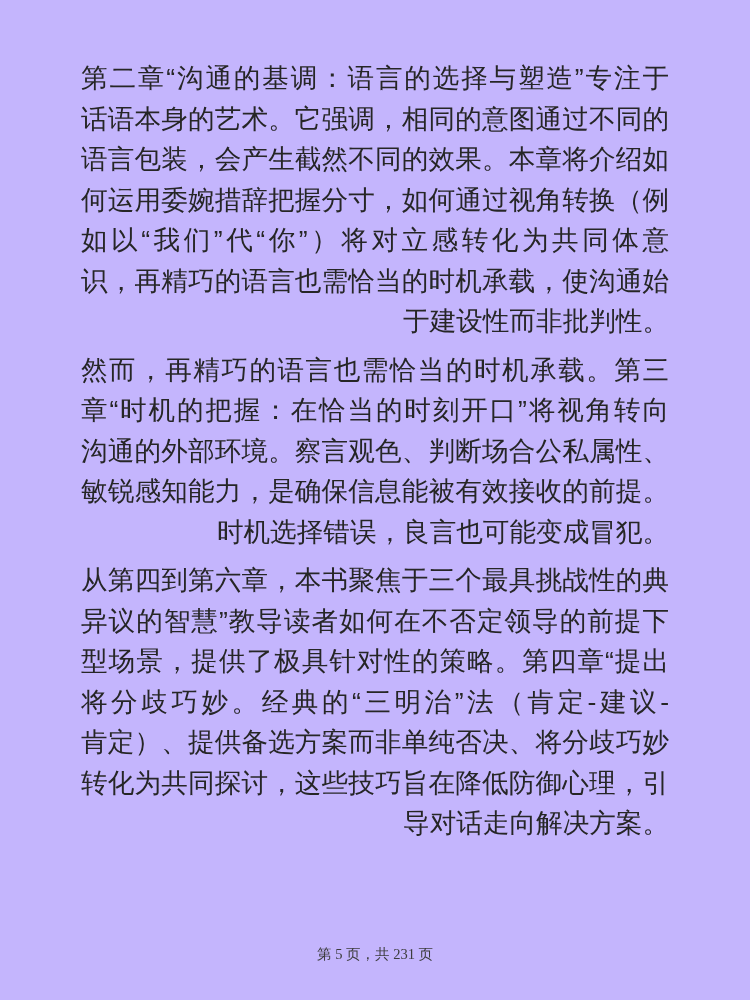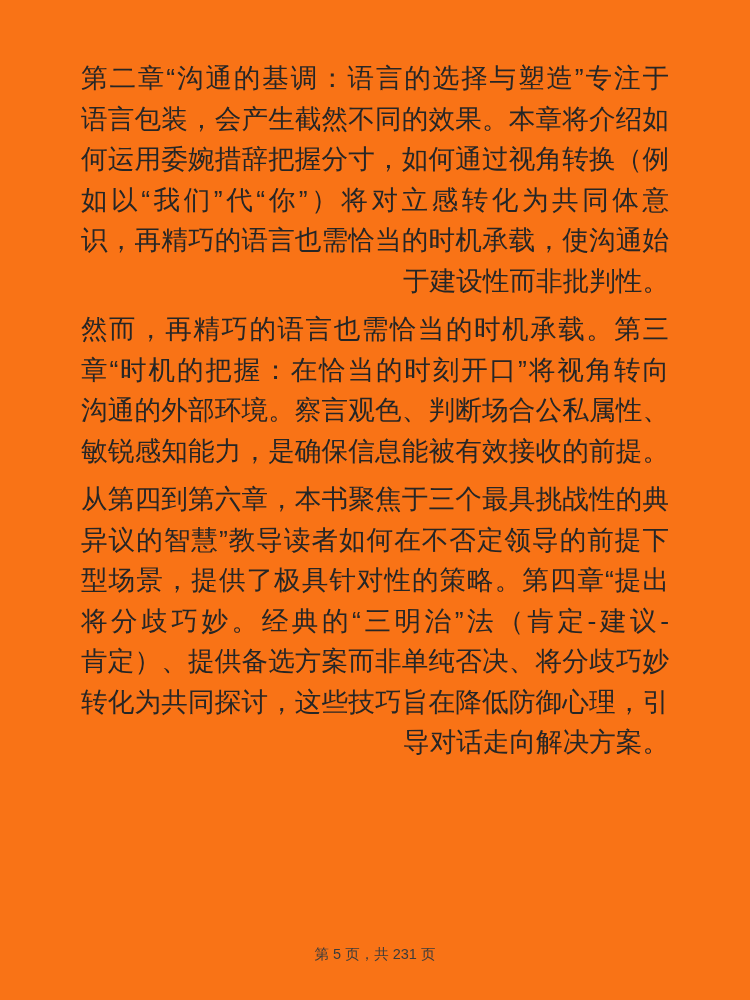--- a/index.html
+++ b/index.html
@@ -4,21 +4,21 @@
 <style>
   html, body {
     margin: 0;
     padding: 0;
     background: #ffffff;
   }
   .page {
     position: relative;
     width: 750px;
     height: 1000px;
-    background: #f97316;
+    background: #c4b5fd;
     overflow: hidden;
     font-family: "Liberation Sans", sans-serif;
   }
   .content {
     position: absolute;
     left: 81px;
     top: 58px;
     width: 588px;
     color: #262626;
     font-size: 26.6px;
@@ -44,40 +44,43 @@
   .footer {
     position: absolute;
     left: 0;
     top: 944px;
     width: 100%;
     text-align: center;
     color: #3c3c3c;
     font-size: 14.5px;
     line-height: 20px;
     font-weight: 400;
+    font-family: Liberation Serif, serif;
   }
 </style>
 </head>
 <body>
 
 <div class="page">
   <div class="content" id="paragraphs">
       <div class="paragraph">
         <div class="line fill">第二章“沟通的基调：语言的选择与塑造”专注于</div>
+        <div class="line fill">话语本身的艺术。它强调，相同的意图通过不同的</div>
         <div class="line fill">语言包装，会产生截然不同的效果。本章将介绍如</div>
         <div class="line fill">何运用委婉措辞把握分寸，如何通过视角转换（例</div>
         <div class="line fill">如以“我们”代“你”）将对立感转化为共同体意</div>
         <div class="line fill">识，再精巧的语言也需恰当的时机承载，使沟通始</div>
         <div class="line">于建设性而非批判性。</div>
       </div>
       <div class="paragraph">
         <div class="line fill">然而，再精巧的语言也需恰当的时机承载。第三</div>
         <div class="line fill">章“时机的把握：在恰当的时刻开口”将视角转向</div>
         <div class="line fill">沟通的外部环境。察言观色、判断场合公私属性、</div>
         <div class="line fill">敏锐感知能力，是确保信息能被有效接收的前提。</div>
+        <div class="line">时机选择错误，良言也可能变成冒犯。</div>
       </div>
       <div class="paragraph">
         <div class="line fill">从第四到第六章，本书聚焦于三个最具挑战性的典</div>
         <div class="line fill">异议的智慧”教导读者如何在不否定领导的前提下</div>
         <div class="line fill">型场景，提供了极具针对性的策略。第四章“提出</div>
         <div class="line fill">将分歧巧妙。经典的“三明治”法（肯定-建议-</div>
         <div class="line fill">肯定）、提供备选方案而非单纯否决、将分歧巧妙</div>
         <div class="line fill">转化为共同探讨，这些技巧旨在降低防御心理，引</div>
         <div class="line">导对话走向解决方案。</div>
       </div>

